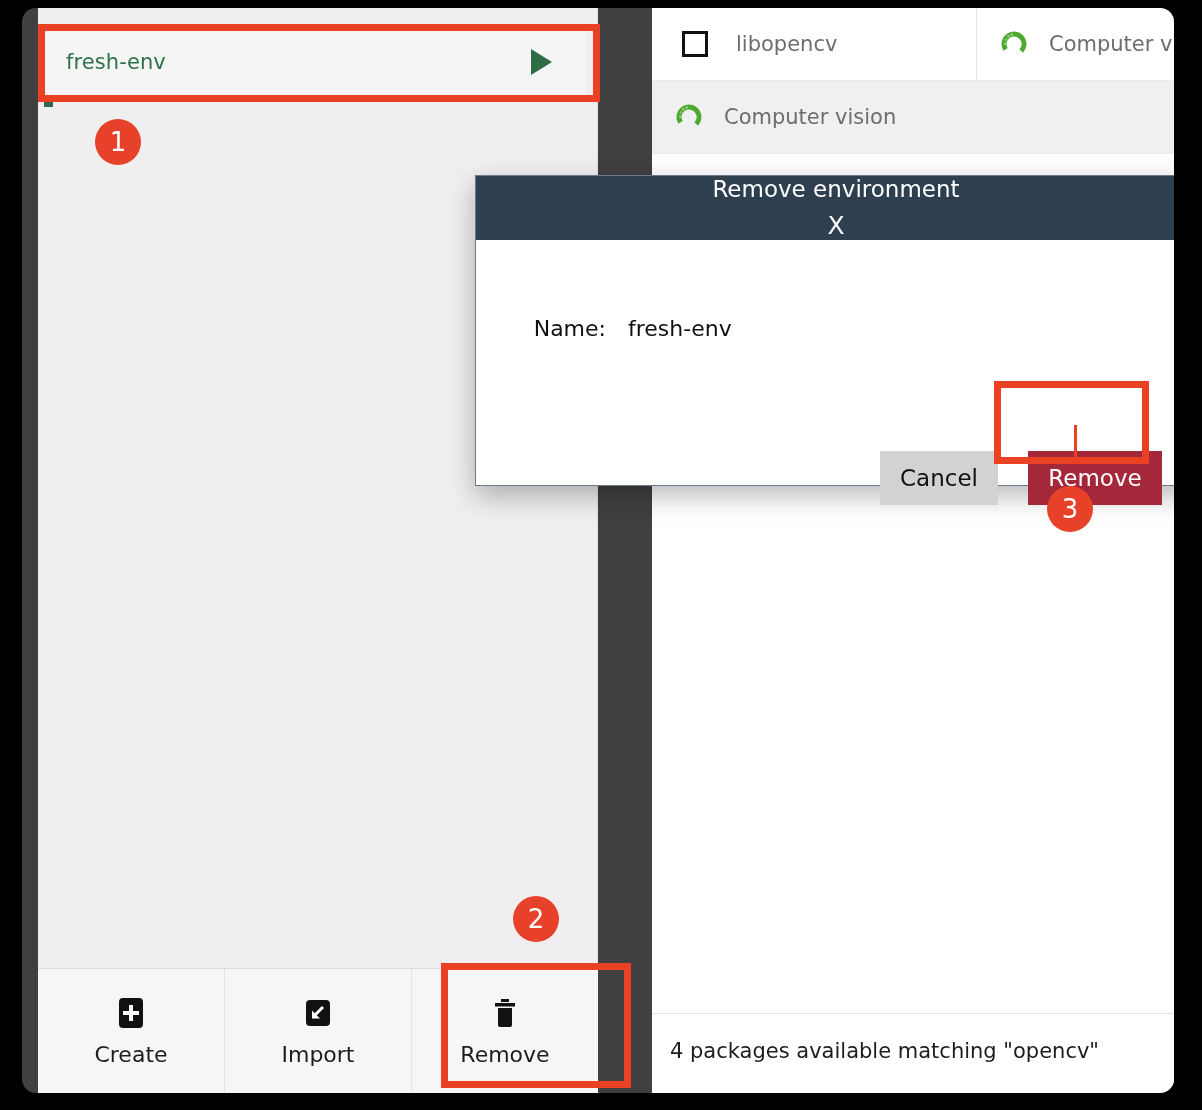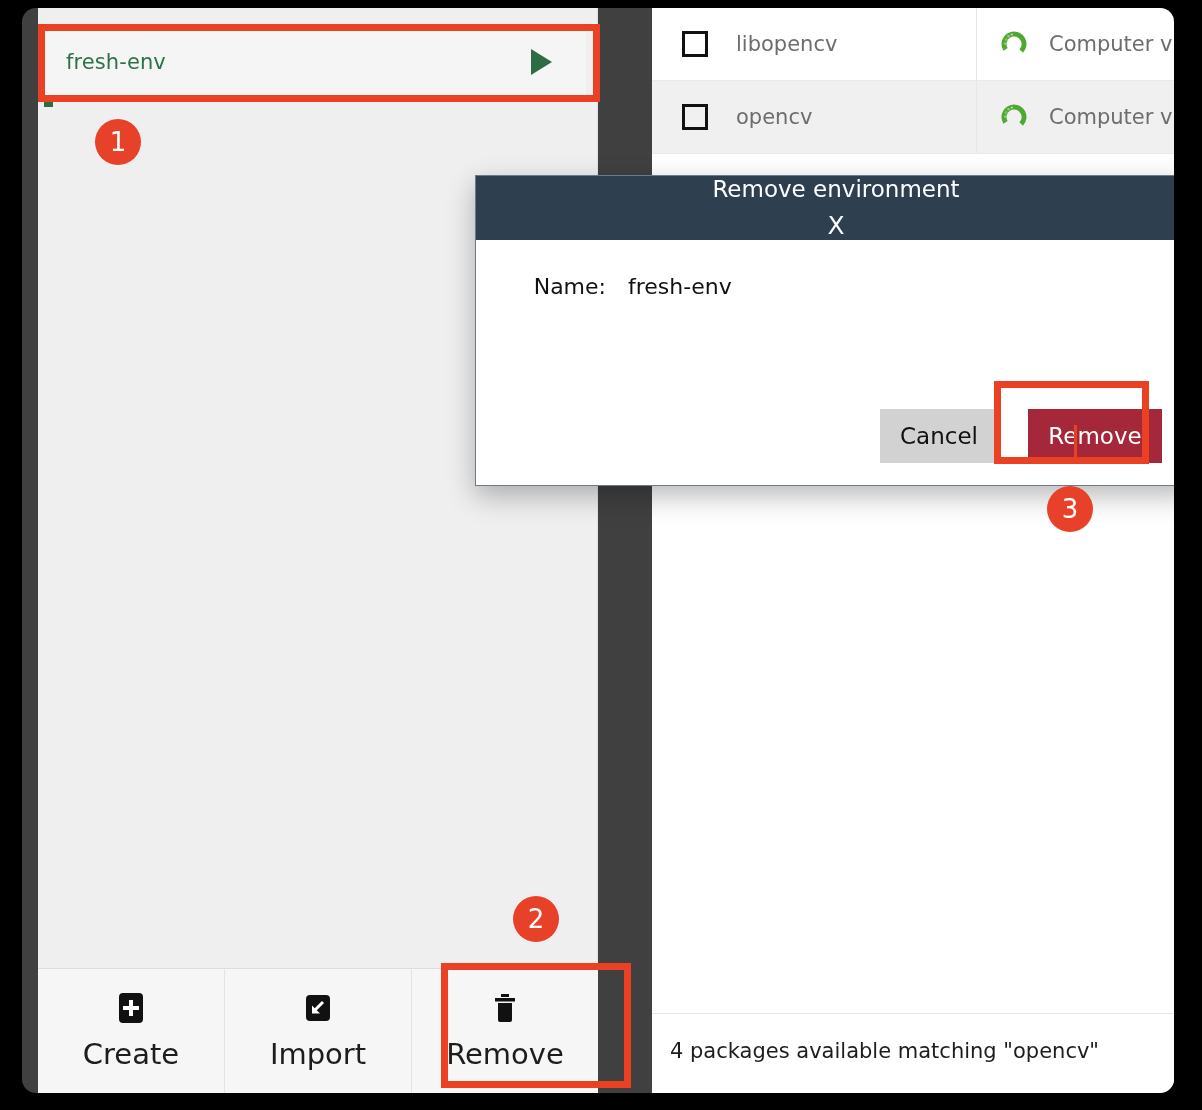--- a/index.html
+++ b/index.html
@@ -84,21 +84,21 @@
     display: flex;
     flex-direction: column;
     align-items: center;
     justify-content: center;
     gap: 12px;
     cursor: pointer;
     position: relative;
   }
   .env-tool-btn:last-child { border-right: none; }
   .env-tool-btn .tool-label {
-    font-size: 29px;
+    font-size: 22px;
     color: #1d1d1d;
     text-align: center;
   }
   .tool-ico { width: 34px; height: 34px; display: block; }
 
   
   #pkg-panel {
     position: absolute;
     left: 630px; top: 0;
     width: 528px; height: 1085px;
@@ -193,20 +193,21 @@
   #dialog-close {
     font-size: 25px;
     color: #ffffff;
     cursor: pointer;
     padding: 0 8px;
   }
   #dialog-body {
     position: relative;
     height: 245px;
     padding: 34px 24px 0 24px;
+    margin-top: 42px;
   }
   .field-row {
     display: flex;
     align-items: baseline;
     margin-bottom: 24px;
   }
   .field-label {
     width: 128px;
     text-align: right;
     font-size: 22px;
@@ -346,24 +347,20 @@
             <circle cx="7.2" cy="10.5" r="1.5" fill="#7cc35f"></circle>
             <circle cx="9.5" cy="7.2" r="1.2" fill="#9ad183"></circle>
             <circle cx="12.8" cy="5.6" r="1.1" fill="#b7dfa6"></circle>
             <circle cx="6.2" cy="14.6" r="1.2" fill="#9ad183"></circle>
           </svg>
           <span class="pkg-desc">Computer vision</span>
         </div>
       </div>
 
       <div class="pkg-row alt">
-        <div class="cell-name">
-          <span class="pkg-check"></span>
-          <span class="pkg-name">opencv</span>
-        </div>
         <div class="cell-desc">
           <svg class="conda-ico" viewBox="0 0 30 30">
             <circle cx="15" cy="15" r="10" fill="none" stroke="#4fa832" stroke-width="5" stroke-dasharray="44 18" transform="rotate(150 15 15)"></circle>
             <circle cx="7.2" cy="10.5" r="1.5" fill="#7cc35f"></circle>
             <circle cx="9.5" cy="7.2" r="1.2" fill="#9ad183"></circle>
             <circle cx="12.8" cy="5.6" r="1.1" fill="#b7dfa6"></circle>
             <circle cx="6.2" cy="14.6" r="1.2" fill="#9ad183"></circle>
           </svg>
           <span class="pkg-desc">Computer vision</span>
         </div>

